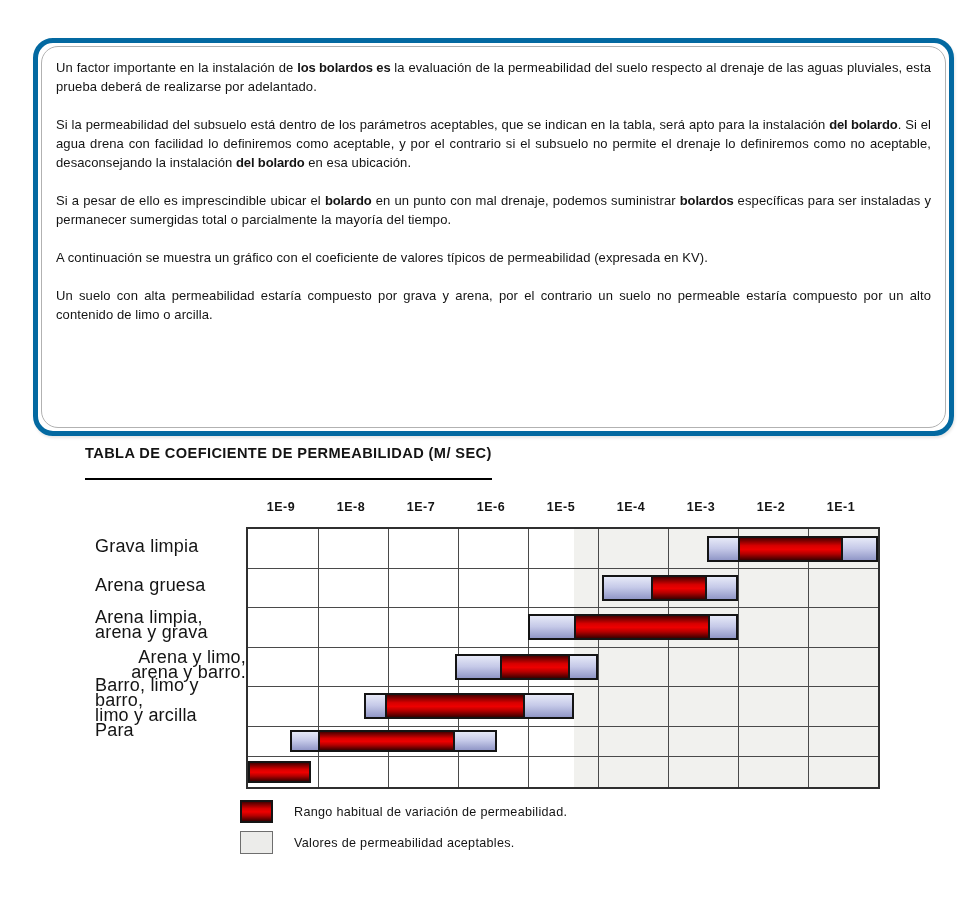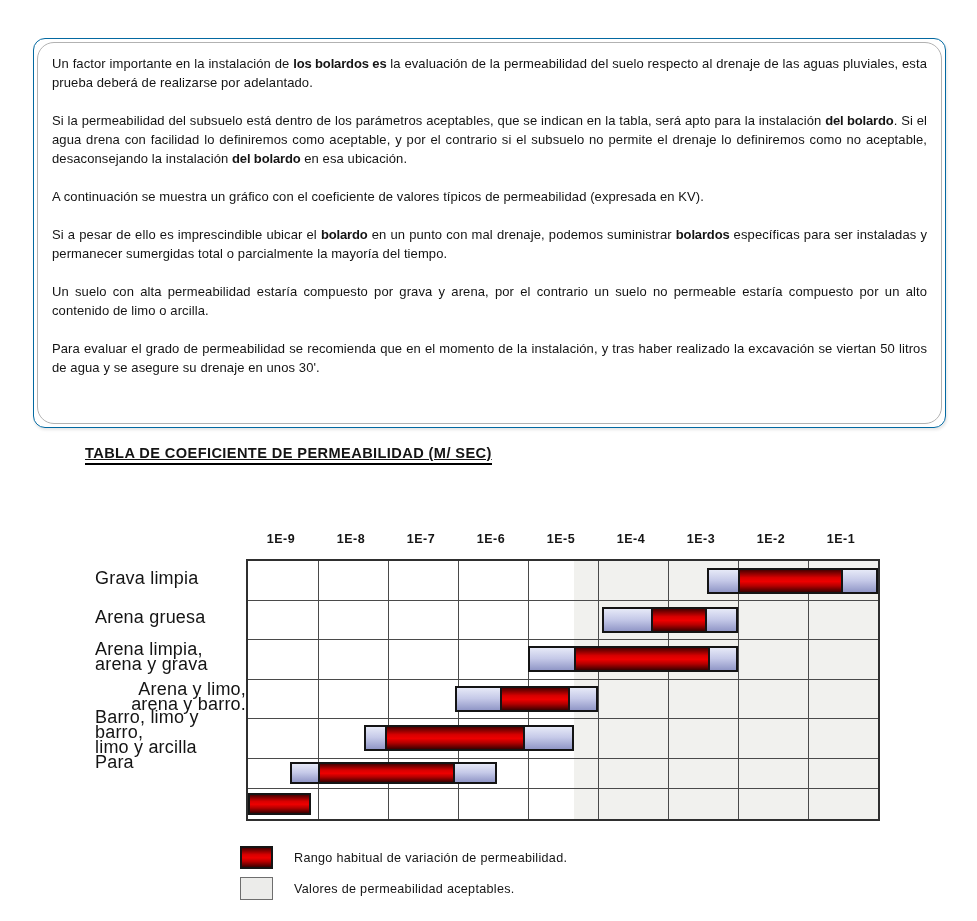--- a/index.html
+++ b/index.html
@@ -1,72 +1,71 @@
 <!DOCTYPE html>
 <html><head>
 <meta charset="utf-8">
 <style>
   html,body{margin:0;padding:0;background:#fff;}
   .page{position:relative;width:977px;height:921px;background:#ffffff;
         font-family:"Liberation Sans",sans-serif;color:#141414;overflow:hidden;}
 
   
   .textbox-outer{position:absolute;left:33px;top:38px;width:911px;height:388px;
-        border:1px solid #0369a1;border-radius:12px;
+        border:5px solid #0369a1;border-radius:20px;
         box-shadow:1px 2px 3px rgba(0,0,0,.10);}
   .textbox-inner{position:absolute;left:3px;top:3px;right:3px;bottom:3px;
         border:1px solid #b2b2b2;border-radius:17px;
         padding:11px 14px 0 14px;box-sizing:border-box;overflow:hidden;}
   .textbox-inner p{margin:0 0 19px 0;font-size:13px;line-height:19px;
         text-align:justify;letter-spacing:0.1px;}
   .alt{font-weight:bold;letter-spacing:-0.15px;}
 
   
   .chart-title{position:absolute;left:85px;top:445px;font-size:14.6px;font-weight:bold;
-        letter-spacing:0.4px;border-bottom:2px solid #000;padding-bottom:2px;text-decoration:underline;}
+        letter-spacing:0.4px;border-bottom:2px solid #000;padding-bottom:17px;}
 
   
   .chart{position:absolute;left:70px;top:500px;width:860px;}
-  .ticks{display:flex;margin-left:176px;width:630px;height:16px;margin-bottom:11px;margin-top:32px;}
+  .ticks{display:flex;margin-left:176px;width:630px;height:16px;margin-bottom:11px;}
   .tick{width:70px;text-align:center;font-size:12.5px;font-weight:bold;letter-spacing:0.5px;}
   .chart-body{display:flex;align-items:flex-start;}
   .labels{width:176px;box-sizing:border-box;}
   .rlabel{display:flex;flex-direction:column;justify-content:center;
         padding-left:25px;box-sizing:border-box;font-size:18px;line-height:15px;
         letter-spacing:0.2px;}
   .grid{position:relative;width:630px;border:2px solid #2f2f2f;background:#ffffff;}
   .zone{position:absolute;top:0;bottom:0;background:#f1f1ee;z-index:0;}
   .vline{position:absolute;top:0;bottom:0;width:1px;background:#4a4a4a;z-index:1;}
   .hline{position:absolute;left:0;right:0;height:1px;background:#4a4a4a;z-index:1;}
   .bar{position:absolute;box-sizing:border-box;z-index:2;border:2px solid #141414;}
   .bar-ext{background:linear-gradient(180deg,#e6e9f7 0%,#c5c9e8 48%,#9197c7 100%);}
   .bar-hab{background:linear-gradient(180deg,#4a0000 0%,#d80000 35%,#ee0000 52%,#b40000 72%,#3c0000 100%);}
 
   
-  .legend{position:absolute;left:240px;top:846px;}
+  .legend{position:absolute;left:240px;top:800px;}
   .legend-row{display:flex;align-items:center;height:23px;margin-bottom:8px;}
   .swatch{width:29px;height:19px;border:2px solid #141414;margin-right:21px;box-sizing:content-box;}
   .sw-habitual{background:linear-gradient(180deg,#4a0000 0%,#d80000 35%,#ee0000 52%,#b40000 72%,#3c0000 100%);}
   .sw-extremo{background:linear-gradient(180deg,#e6e9f7 0%,#c5c9e8 48%,#9197c7 100%);}
   .sw-aceptable{border:1px solid #6e6e6e;background:#ececea;width:31px;height:21px;}
   .legend-label{font-size:12.6px;letter-spacing:0.3px;}
 </style>
 </head>
 <body>
 
 <div class="page">
 
   <div class="textbox-outer">
     <div class="textbox-inner">
         <p><span>Un factor importante en la instalación de </span><span class="alt">los bolardos es</span><span> la evaluación de la permeabilidad del suelo respecto al drenaje de las aguas pluviales, esta prueba deberá de realizarse por adelantado.</span></p>
         <p><span>Si la permeabilidad del subsuelo está dentro de los parámetros aceptables, que se indican en la tabla, será apto para la instalación </span><span class="alt">del bolardo</span><span>. Si el agua drena con facilidad lo definiremos como aceptable, y por el contrario si el subsuelo no permite el drenaje lo definiremos como no aceptable, desaconsejando la instalación </span><span class="alt">del bolardo</span><span> en esa ubicación.</span></p>
+        <p><span>Si a pesar de ello es imprescindible ubicar el </span><span class="alt">bolardo</span><span> en un punto con mal drenaje, podemos suministrar </span><span class="alt">bolardos</span><span> específicas para ser instaladas y permanecer sumergidas total o parcialmente la mayoría del tiempo.</span></p>
         <p><span>A continuación se muestra un gráfico con el coeficiente de valores típicos de permeabilidad (expresada en KV).</span></p>
-        <p><span>Si a pesar de ello es imprescindible ubicar el </span><span class="alt">bolardo</span><span> en un punto con mal drenaje, podemos suministrar </span><span class="alt">bolardos</span><span> específicas para ser instaladas y permanecer sumergidas total o parcialmente la mayoría del tiempo.</span></p>
         <p><span>Un suelo con alta permeabilidad estaría compuesto por grava y arena, por el contrario un suelo no permeable estaría compuesto por un alto contenido de limo o arcilla.</span></p>
-        <p><span>Para evaluar el grado de permeabilidad se recomienda que en el momento de la instalación, y tras haber realizado la excavación se viertan 50 litros de agua y se asegure su drenaje en unos 30'.</span></p>
       </div>
   </div>
 
   <div class="chart-title">TABLA DE COEFICIENTE DE PERMEABILIDAD (M/ SEC)</div>
 
   <div class="chart">
     <div class="ticks">
         <div class="tick">1E-9</div>
         <div class="tick">1E-8</div>
         <div class="tick">1E-7</div>

